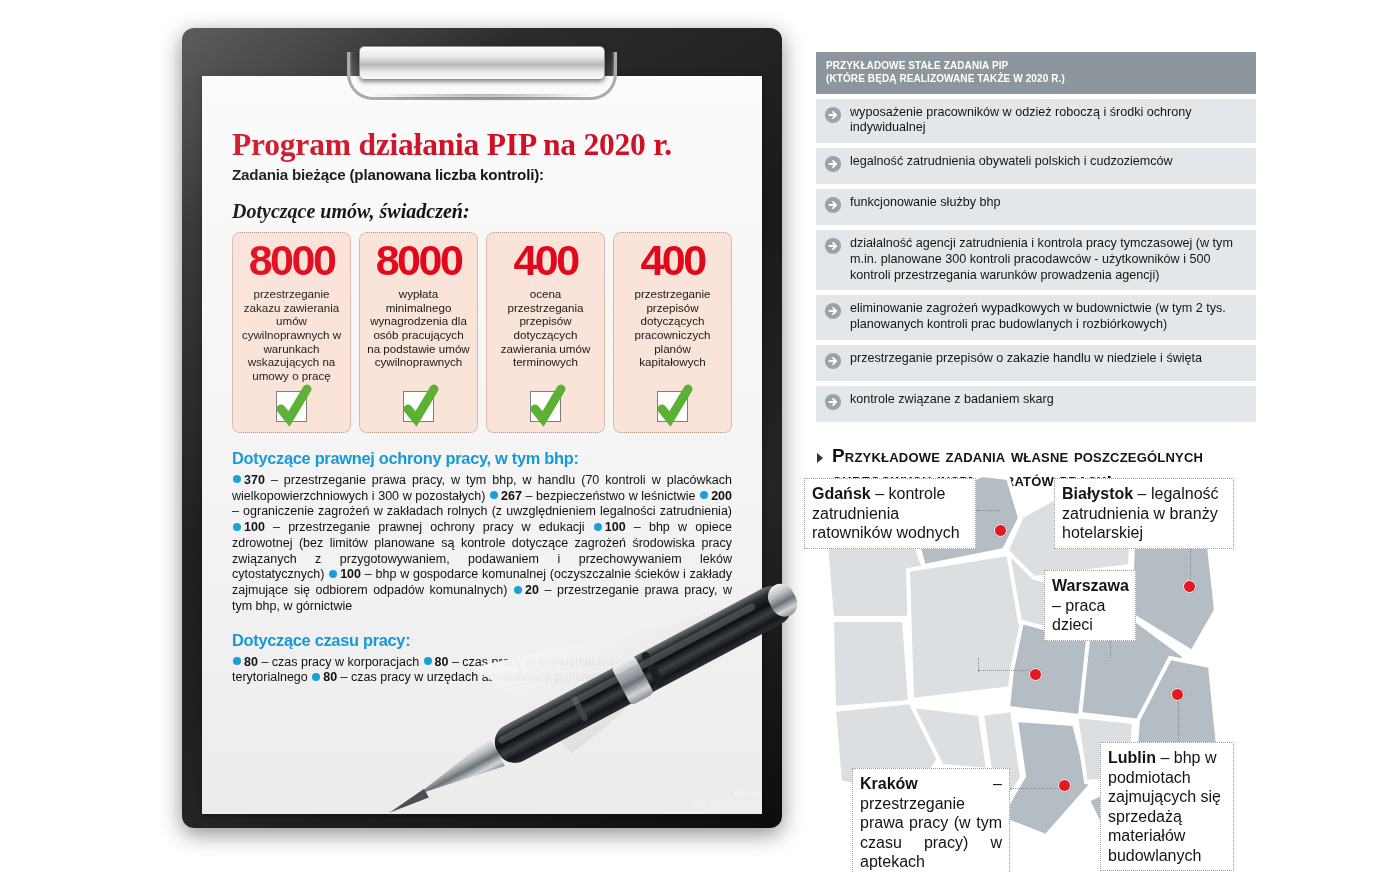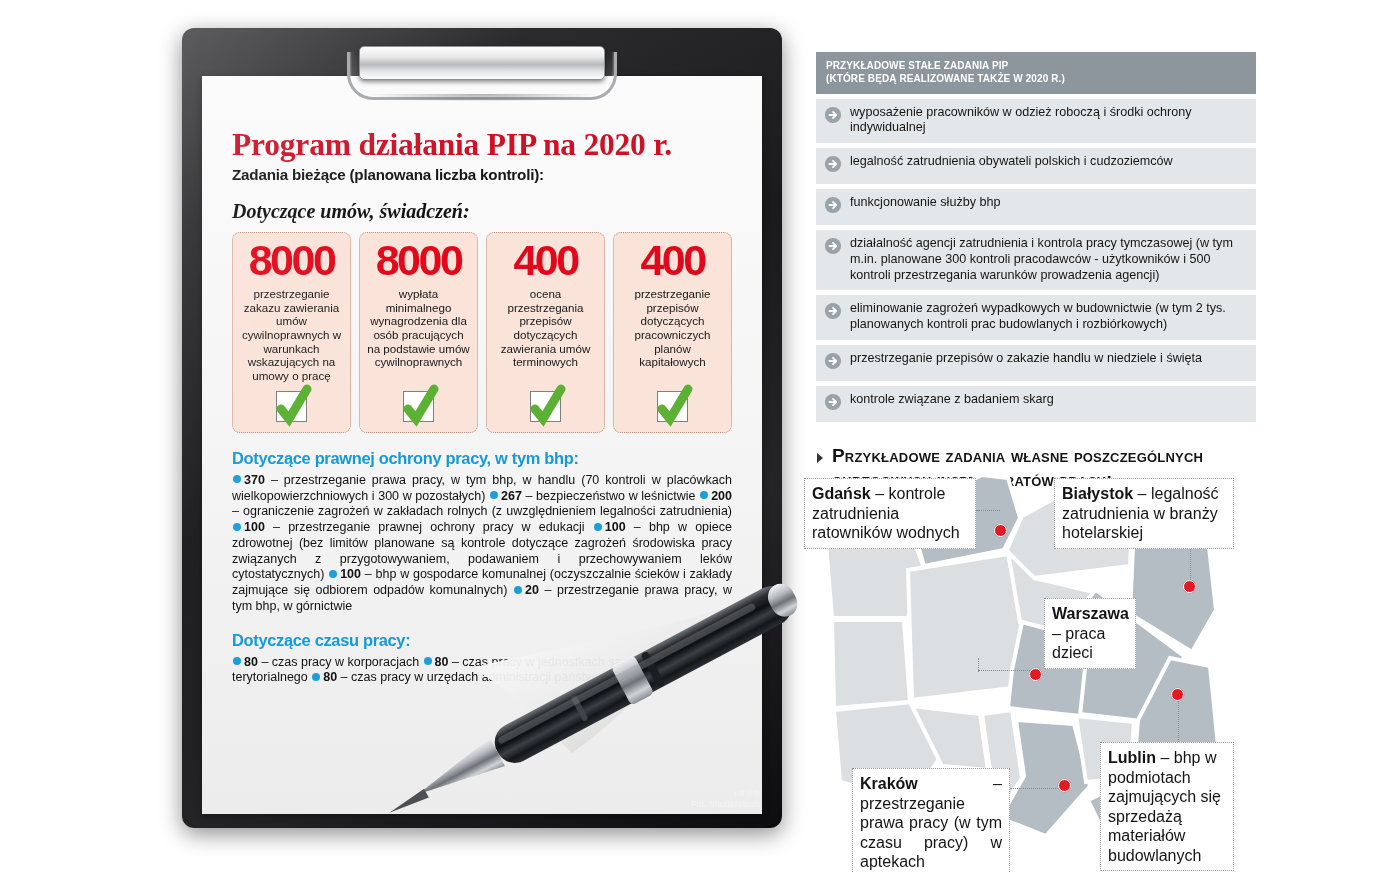--- a/index.html
+++ b/index.html
@@ -131,21 +131,21 @@
   .map-wrap{ position:absolute; left:812px; top:470px; width:470px; height:400px;}
   .callout{
     position:absolute;
     background:#fff; border:1.5px dotted #9a9a9a;
     font-size:16px; color:#141414; line-height:1.22;
     padding:5px 7px; z-index:5;
   }
   .callout b{ font-weight:bold; }
   .cal-gdansk{ left:-8px; top:8px; width:172px; }
   .cal-bialystok{ left:242px; top:8px; width:180px; }
-  .cal-warszawa{ left:232px; top:100px; width:92px;margin-top:28px; }
+  .cal-warszawa{ left:232px; top:100px; width:92px; }
   .cal-lodz{ left:74px; top:150px; width:128px; }
   .cal-krakow{ left:40px; top:298px; width:158px; text-align:justify;}
   .cal-lublin{ left:288px; top:272px; width:134px; }
   .leader{ position:absolute; border-left:1.4px dotted #8d8d8d; z-index:2;}
   .leader-h{ position:absolute; border-top:1.4px dotted #8d8d8d; z-index:2;}
   .citydot{
     position:absolute; width:13px; height:13px; border-radius:50%;
     background:#e01b24; border:1.6px solid #fff; z-index:4;
     box-shadow:0 0 0 .5px rgba(0,0,0,.12);
   }

